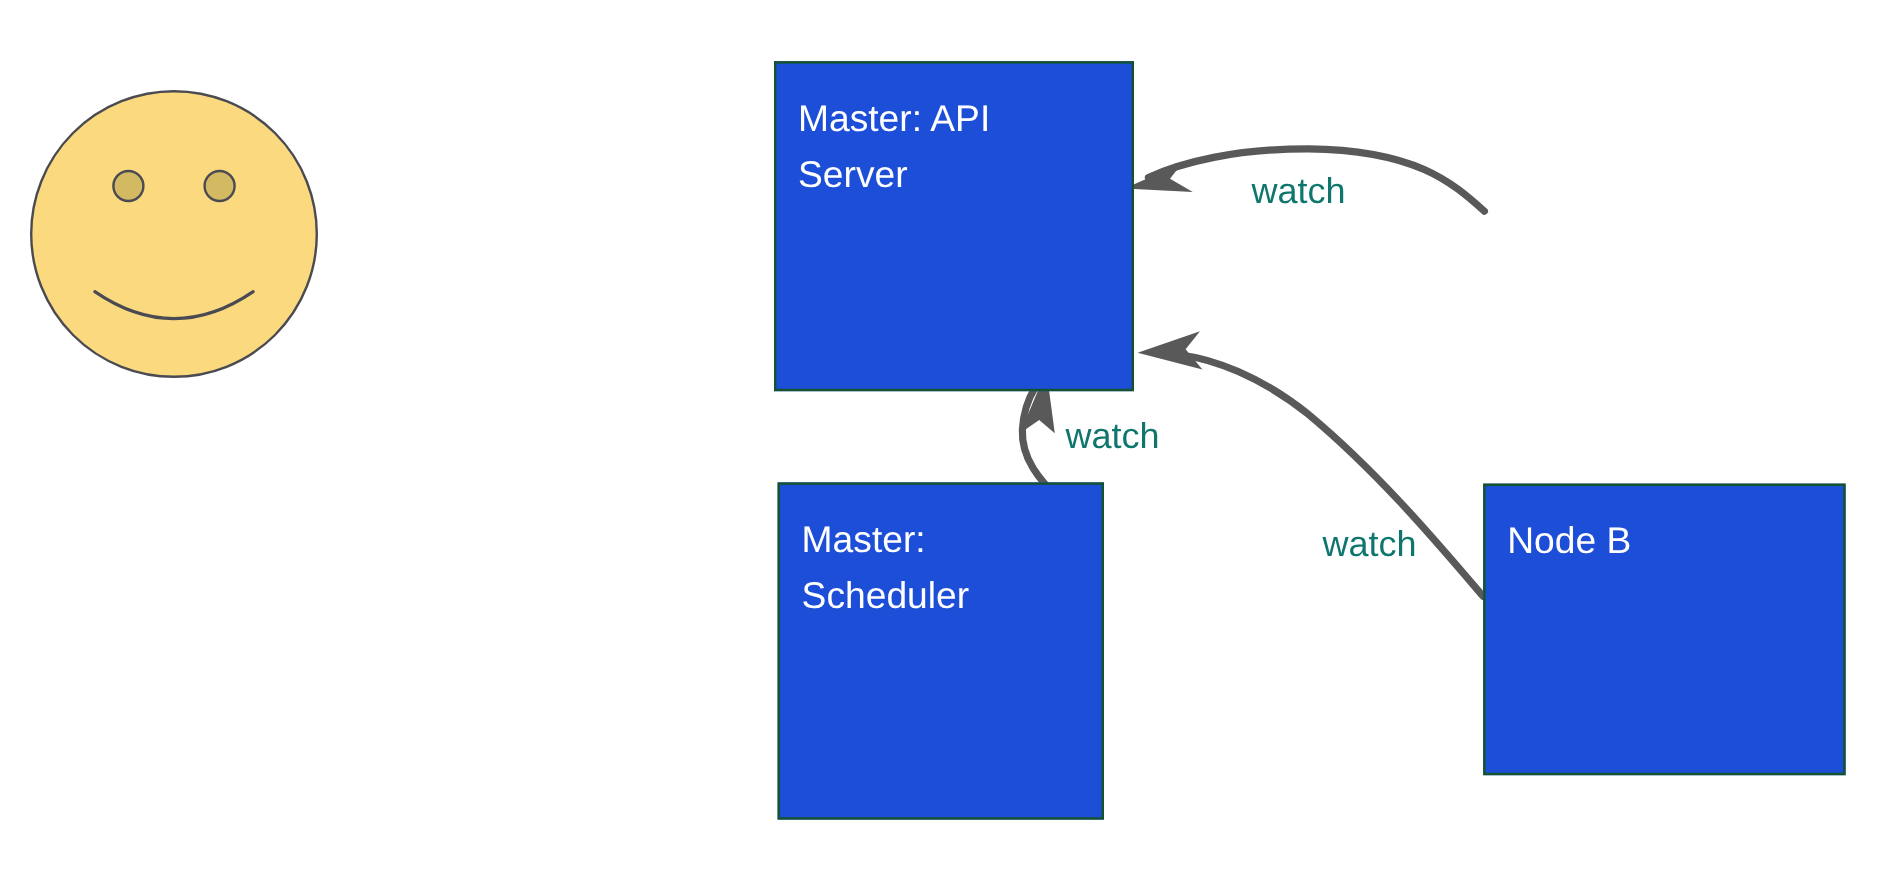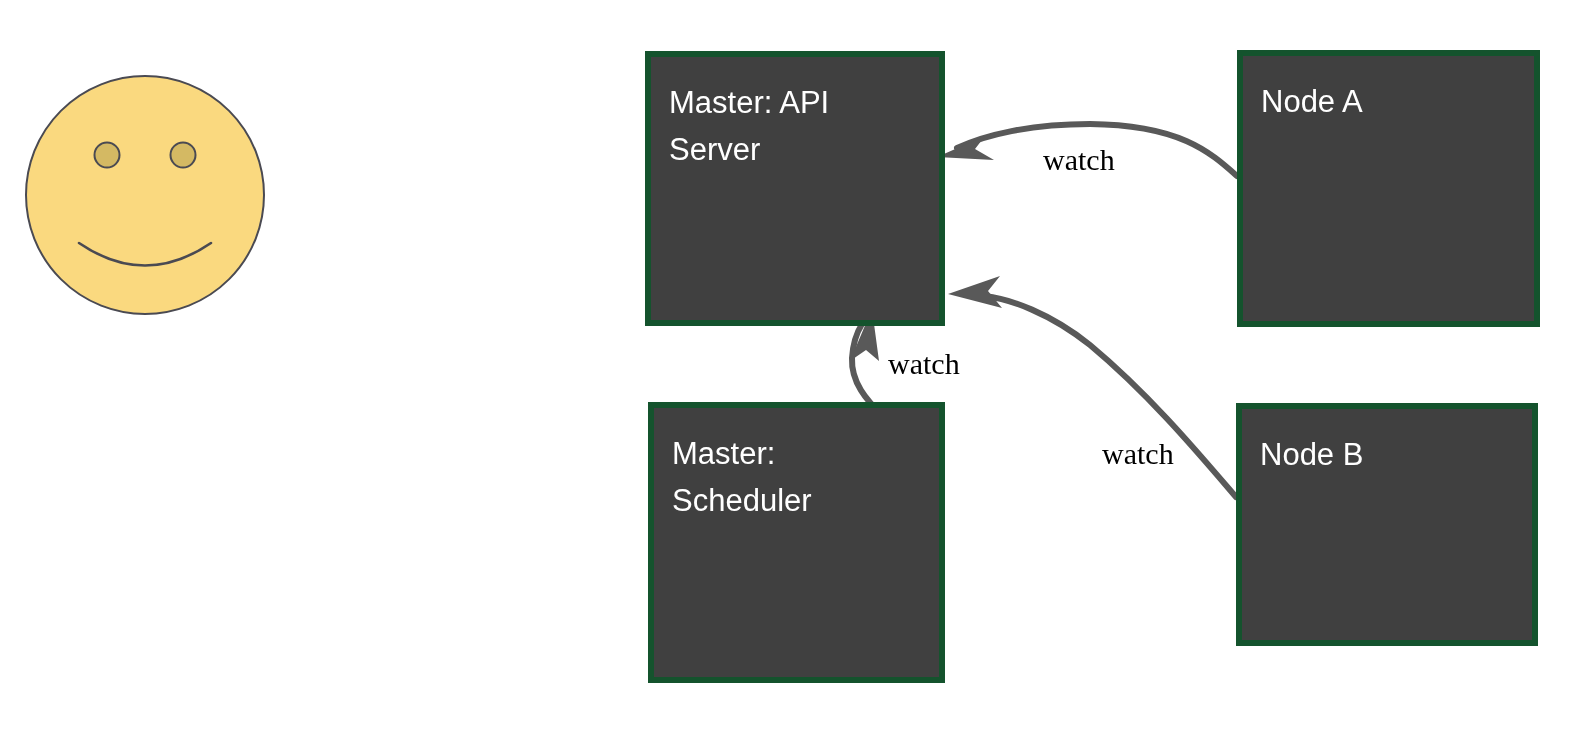--- a/index.html
+++ b/index.html
@@ -23,46 +23,46 @@
   #diagram-svg {
     position: absolute;
     left: 0;
     top: 0;
     width: 1578px;
     height: 734px;
   }
   .node-box {
     position: absolute;
     box-sizing: border-box;
-    background: #404040;
-    border: 6px solid #14532d;
+    background: #1d4ed8;
+    border: 2px solid #14532d;
   }
   .node-label {
     position: absolute;
     left: 18px;
     top: 22px;
     right: 8px;
     color: #ffffff;
     font-family: "Liberation Sans", sans-serif;
     font-size: 31px;
     line-height: 47px;
     font-weight: 400;
     white-space: pre-line;
     letter-spacing: 0px;
   }
   .edge-label {
     position: absolute;
-    color: #000000;
-    font-family: Liberation Serif, serif;
+    color: #0f766e;
+    font-family: Liberation Sans, sans-serif;
     font-size: 30px;
     line-height: 34px;
     white-space: nowrap;
   }
   #box-api-server   { left: 645px; top: 51px;  width: 300px; height: 275px; }
-  #box-scheduler    { left: 648px; top: 402px; width: 297px; height: 281px; }
+  #box-scheduler    { left: 648px; top: 402px; width: 272px; height: 281px; }
   #box-node-a       { left: 1237px; top: 50px;  width: 303px; height: 277px; }
   #box-node-b       { left: 1236px; top: 403px; width: 302px; height: 243px; }
   #label-watch-a    { left: 1043px; top: 143px; }
   #label-watch-sched{ left: 888px;  top: 347px; }
   #label-watch-b    { left: 1102px; top: 437px; }
 </style>
 </head>
 <body>
 
 <div id="canvas">
@@ -95,23 +95,20 @@
   <div class="node-box" id="box-api-server">
     <div class="node-label">Master: API
 Server</div>
   </div>
 
   <div class="node-box" id="box-scheduler">
     <div class="node-label">Master:
 Scheduler</div>
   </div>
 
-  <div class="node-box" id="box-node-a">
-    <div class="node-label">Node A</div>
-  </div>
 
   <div class="node-box" id="box-node-b">
     <div class="node-label">Node B</div>
   </div>
 
   <div class="edge-label" id="label-watch-a">watch</div>
 
   <div class="edge-label" id="label-watch-sched">watch</div>
 
   <div class="edge-label" id="label-watch-b">watch</div>

